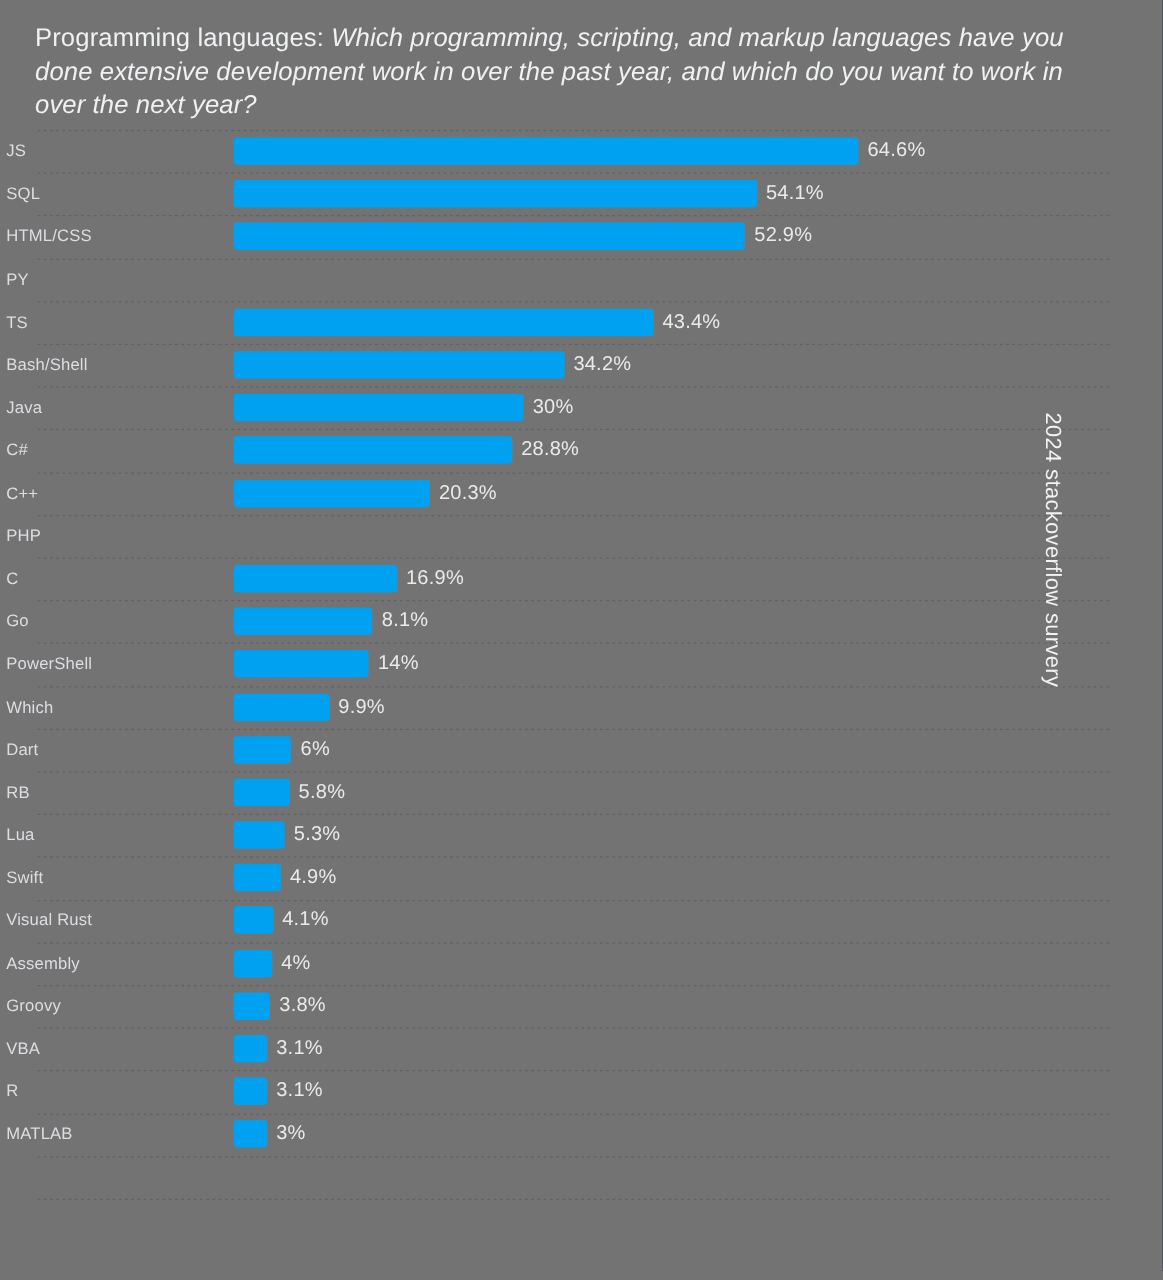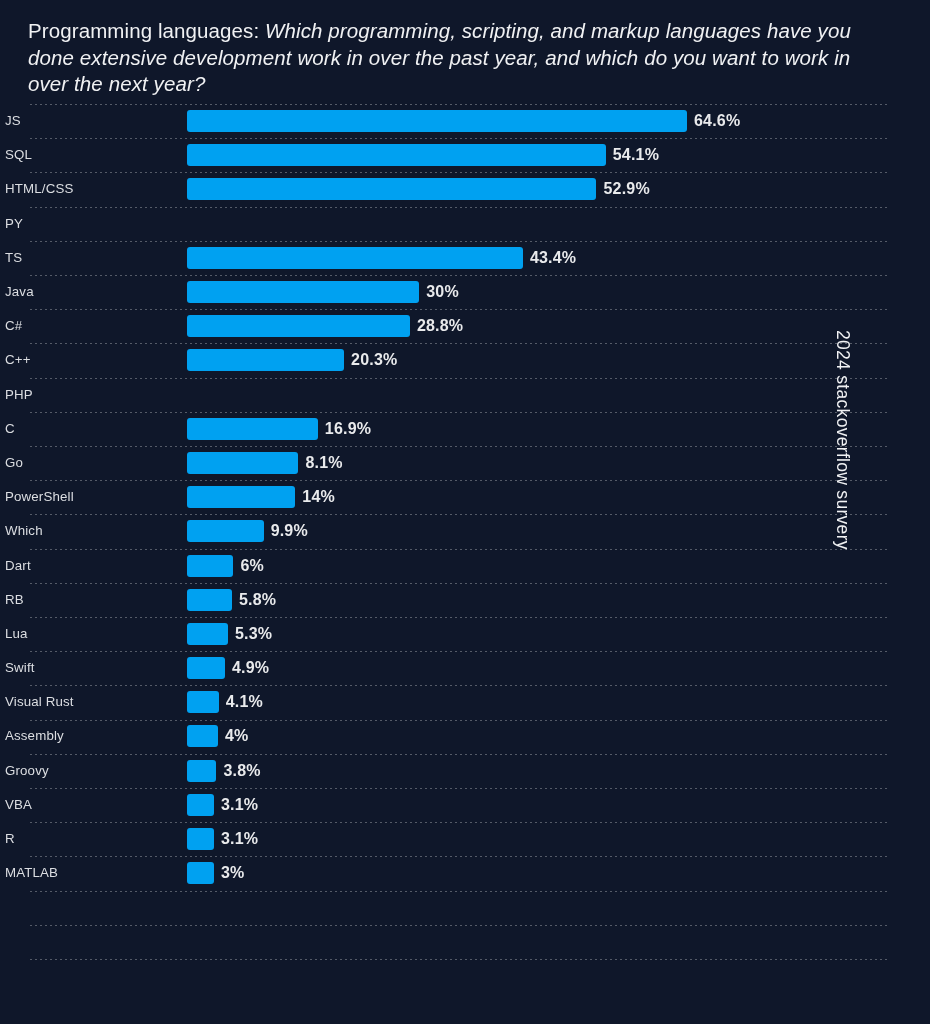--- a/index.html
+++ b/index.html
@@ -9,21 +9,21 @@
     height: 1024px;
     background: #3c414b;
     font-family: "Liberation Sans", sans-serif;
     overflow: hidden;
   }
 
   #page {
     position: relative;
     width: 930px;
     height: 1024px;
-    background: #0f172a;
+    background: #737373;
     padding-left: 20px;
   }
 
   
   #chart-title {
     position: absolute;
     left: 28px;
     top: 18px;
     width: 848px;
     color: #f0f1f3;
@@ -99,21 +99,21 @@
     height: 22px;
     background: #00a1f1;
     border-radius: 3px;
     flex: none;
   }
 
   .bar-value {
     margin-left: 7px;
     color: #e9eaec;
     font-size: 16px;
-    font-weight: bold;
+    font-weight: normal;
     letter-spacing: 0.2px;
     white-space: nowrap;
   }
 
   
   #source-caption {
     position: absolute;
     left: 853px;
     top: 330px;
     color: #f1f2f4;
@@ -186,20 +186,27 @@
           <div class="cat-label">PY</div>
         </div>
         <div class="bar-row">
           <div class="cat-label">TS</div>
           <div class="bar-wrap">
             <div class="bar" style="width: 335.913px; background: rgb(0, 161, 241);"></div>
             <div class="bar-value">43.4%</div>
           </div>
         </div>
         <div class="bar-row">
+          <div class="cat-label">Bash/Shell</div>
+          <div class="bar-wrap">
+            <div class="bar" style="width: 264.706px; background: rgb(0, 161, 241);"></div>
+            <div class="bar-value">34.2%</div>
+          </div>
+        </div>
+        <div class="bar-row">
           <div class="cat-label">Java</div>
           <div class="bar-wrap">
             <div class="bar" style="width: 232.198px; background: rgb(0, 161, 241);"></div>
             <div class="bar-value">30%</div>
           </div>
         </div>
         <div class="bar-row">
           <div class="cat-label">C#</div>
           <div class="bar-wrap">
             <div class="bar" style="width: 222.91px; background: rgb(0, 161, 241);"></div>

